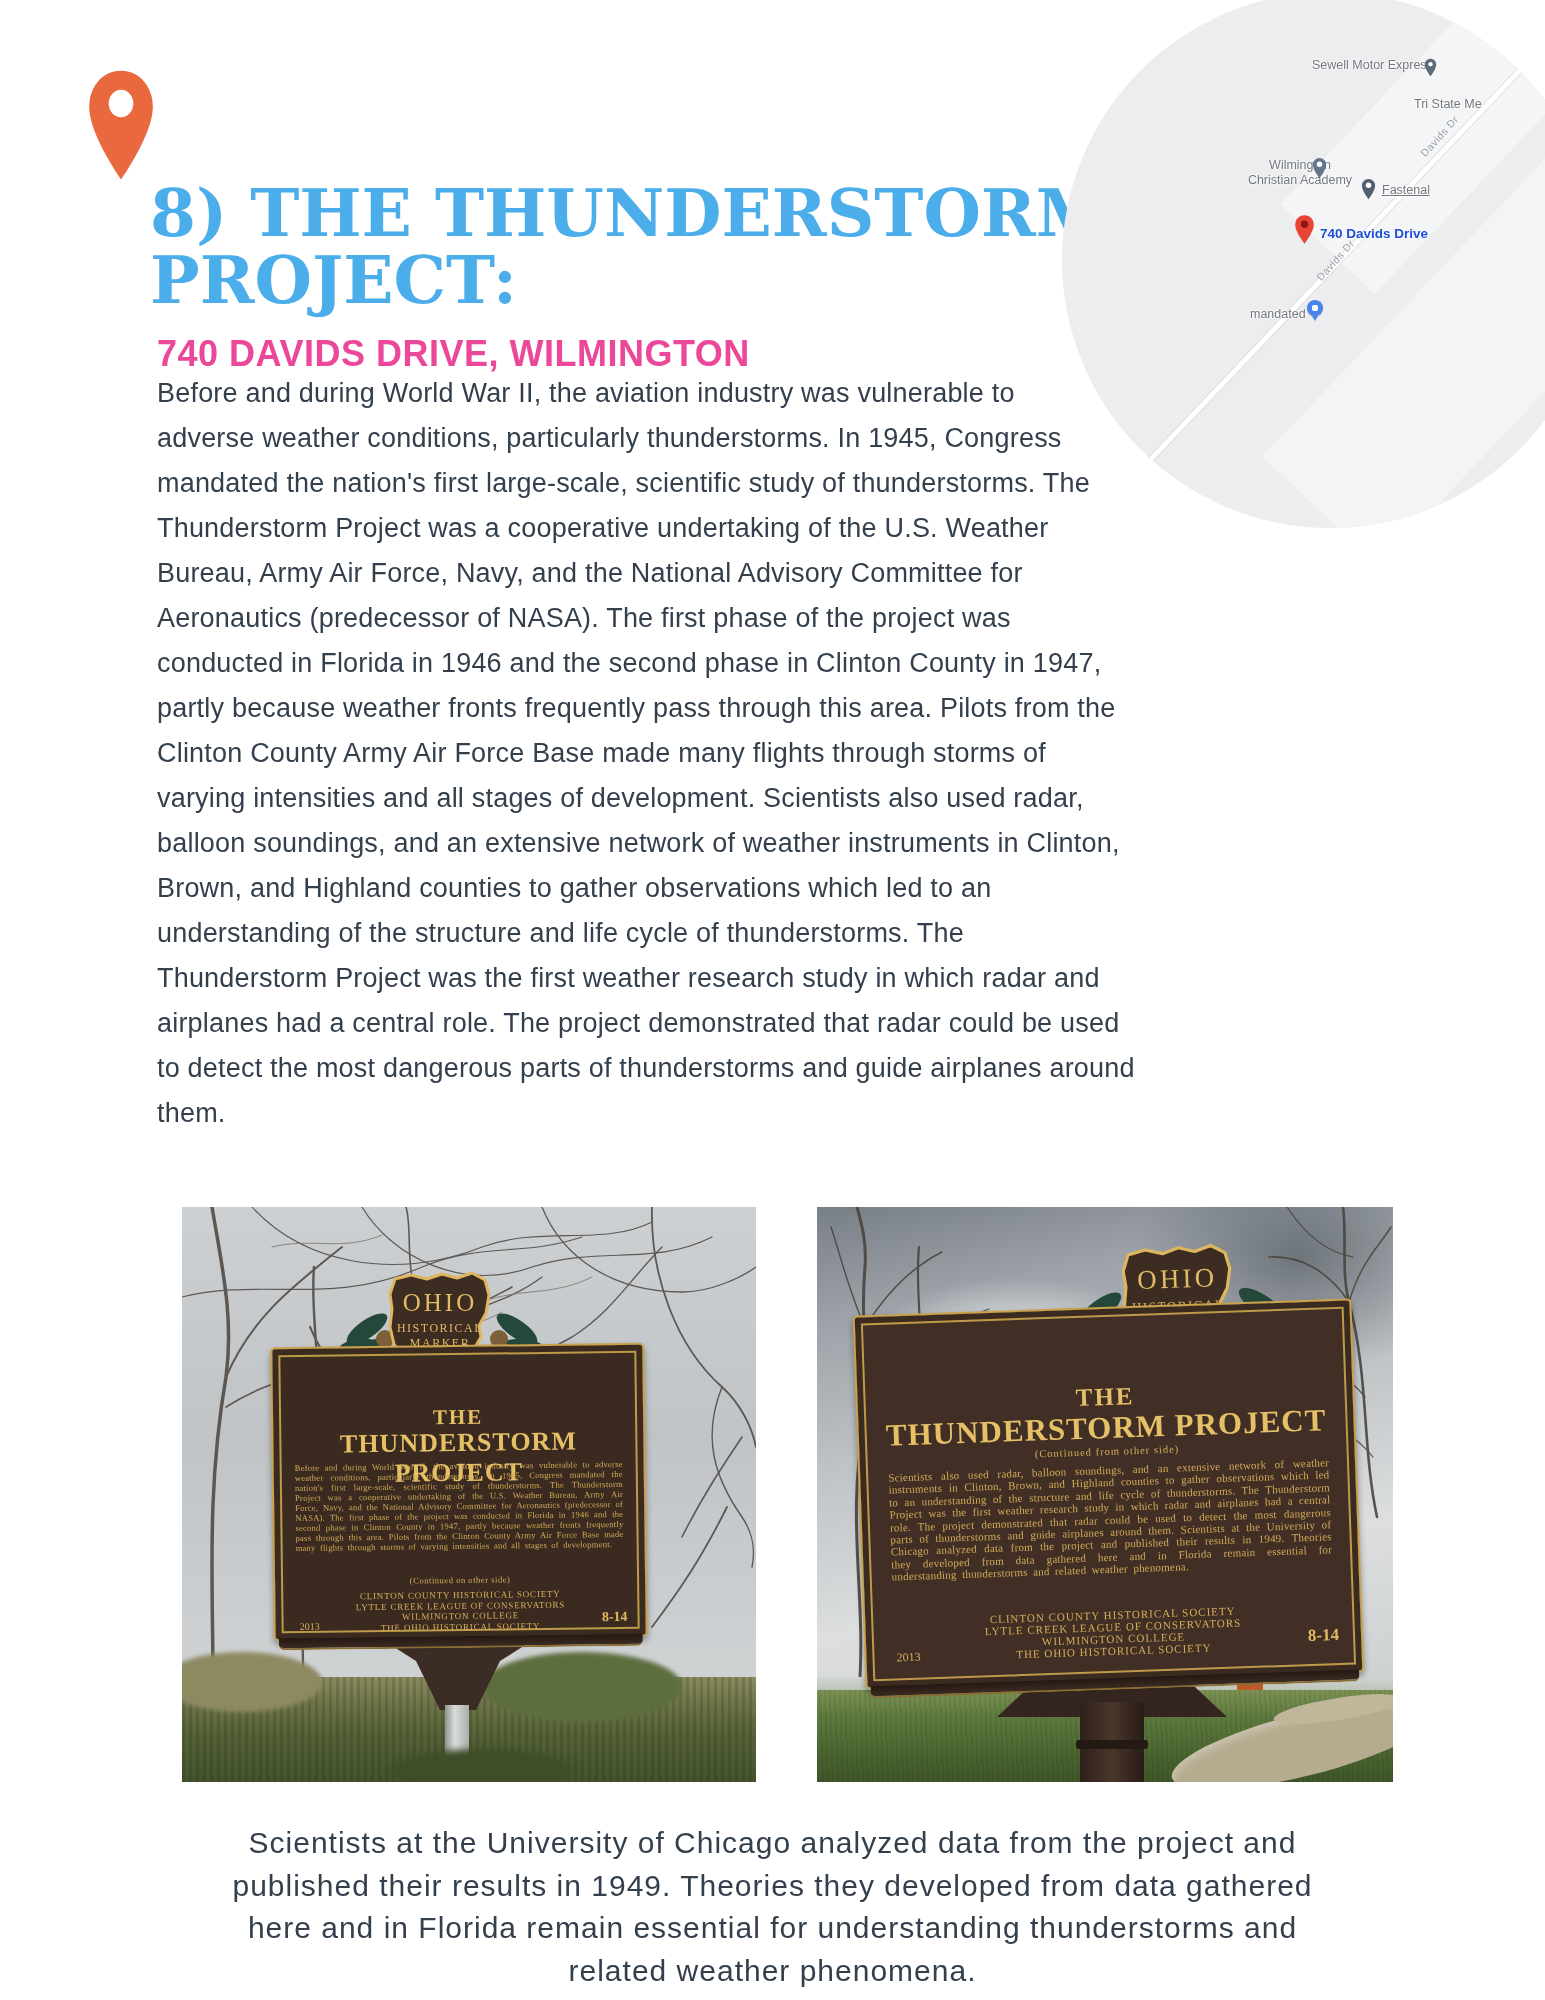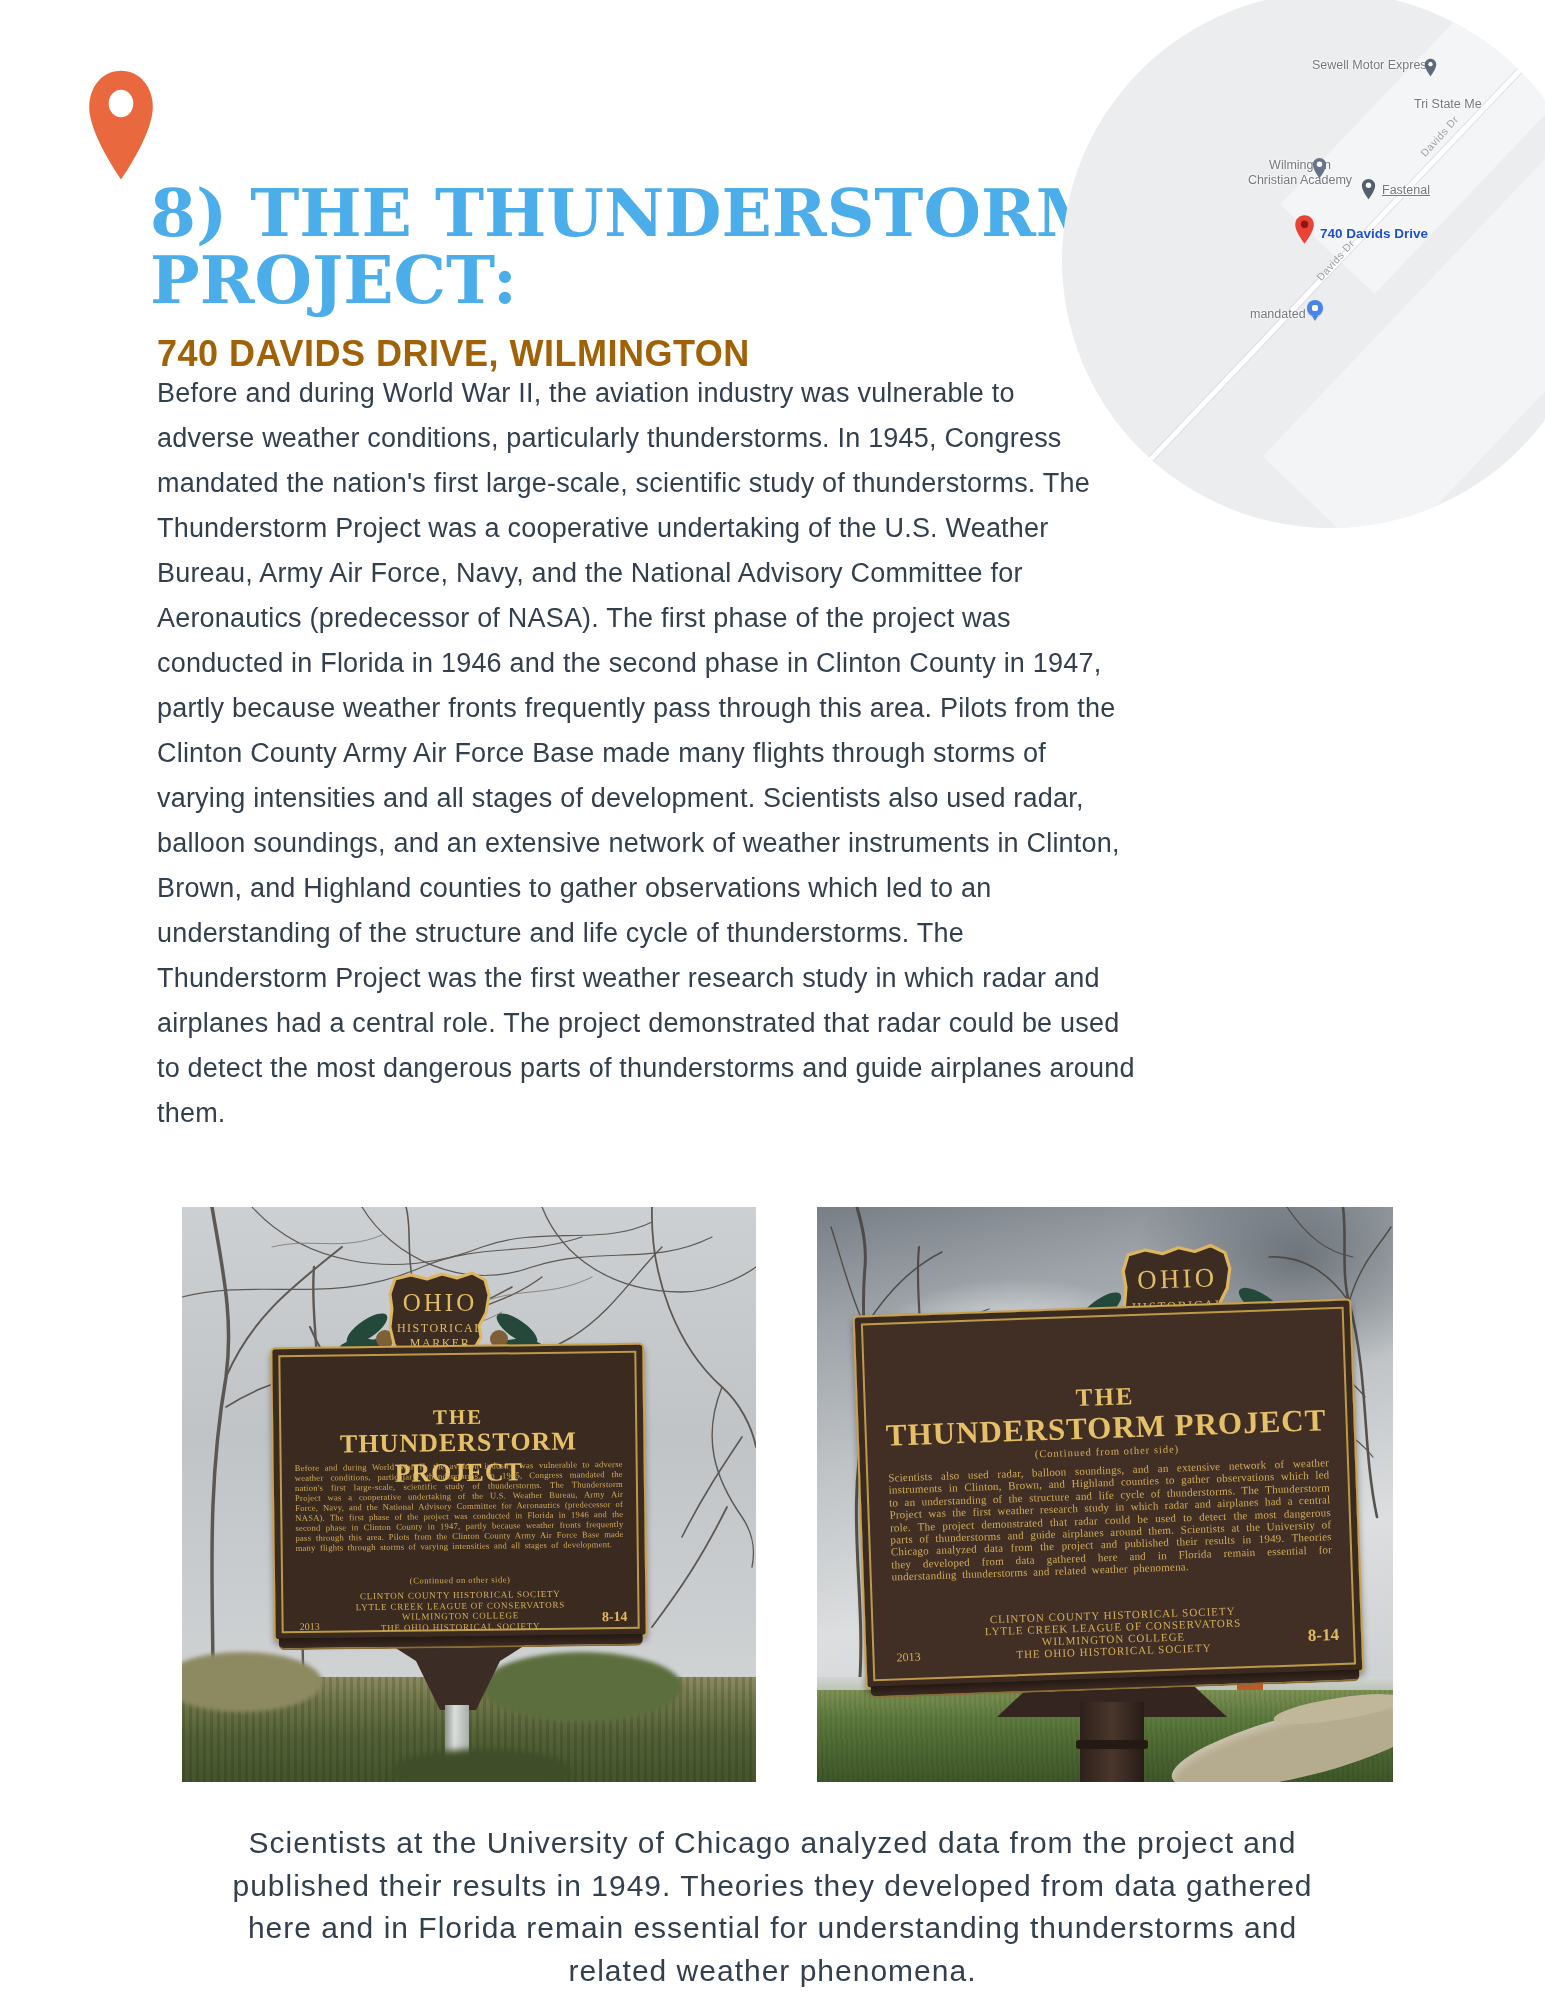--- a/index.html
+++ b/index.html
@@ -6,21 +6,21 @@
   .page{position:relative;width:1545px;height:2000px;background:#fff;overflow:hidden;
         font-family:"Liberation Sans",sans-serif;}
   .abs{position:absolute;}
 
   
   .big-pin{position:absolute;left:85px;top:68px;width:72px;height:114px;}
   .page-title{position:absolute;left:150px;top:136px;width:1120px;
               font-family:"DejaVu Serif",serif;font-weight:bold;
               font-size:66px;line-height:67px;letter-spacing:0px;color:#4BAEEA;}
   .page-subtitle{position:absolute;left:157px;top:303px;width:900px;
-                 font-weight:bold;font-size:36px;letter-spacing:.5px;color:#a16207;}
+                 font-weight:bold;font-size:36px;letter-spacing:.5px;color:#ec4899;}
   .body-text{position:absolute;left:157px;top:371px;width:980px;
              font-size:27px;line-height:45px;letter-spacing:.2px;color:#333F4D;}
   .map-notch{float:right;width:170px;height:170px;
              shape-outside:circle(280px at 362px -113px);}
 
   
   .map-circle{position:absolute;left:1062px;top:-8px;width:536px;height:536px;
               border-radius:50%;background:#ECEDEF;overflow:hidden;}
   .map-band{position:absolute;transform-origin:center;}
   .road{position:absolute;left:-45px;top:258px;width:660px;height:5px;background:#ffffff;

